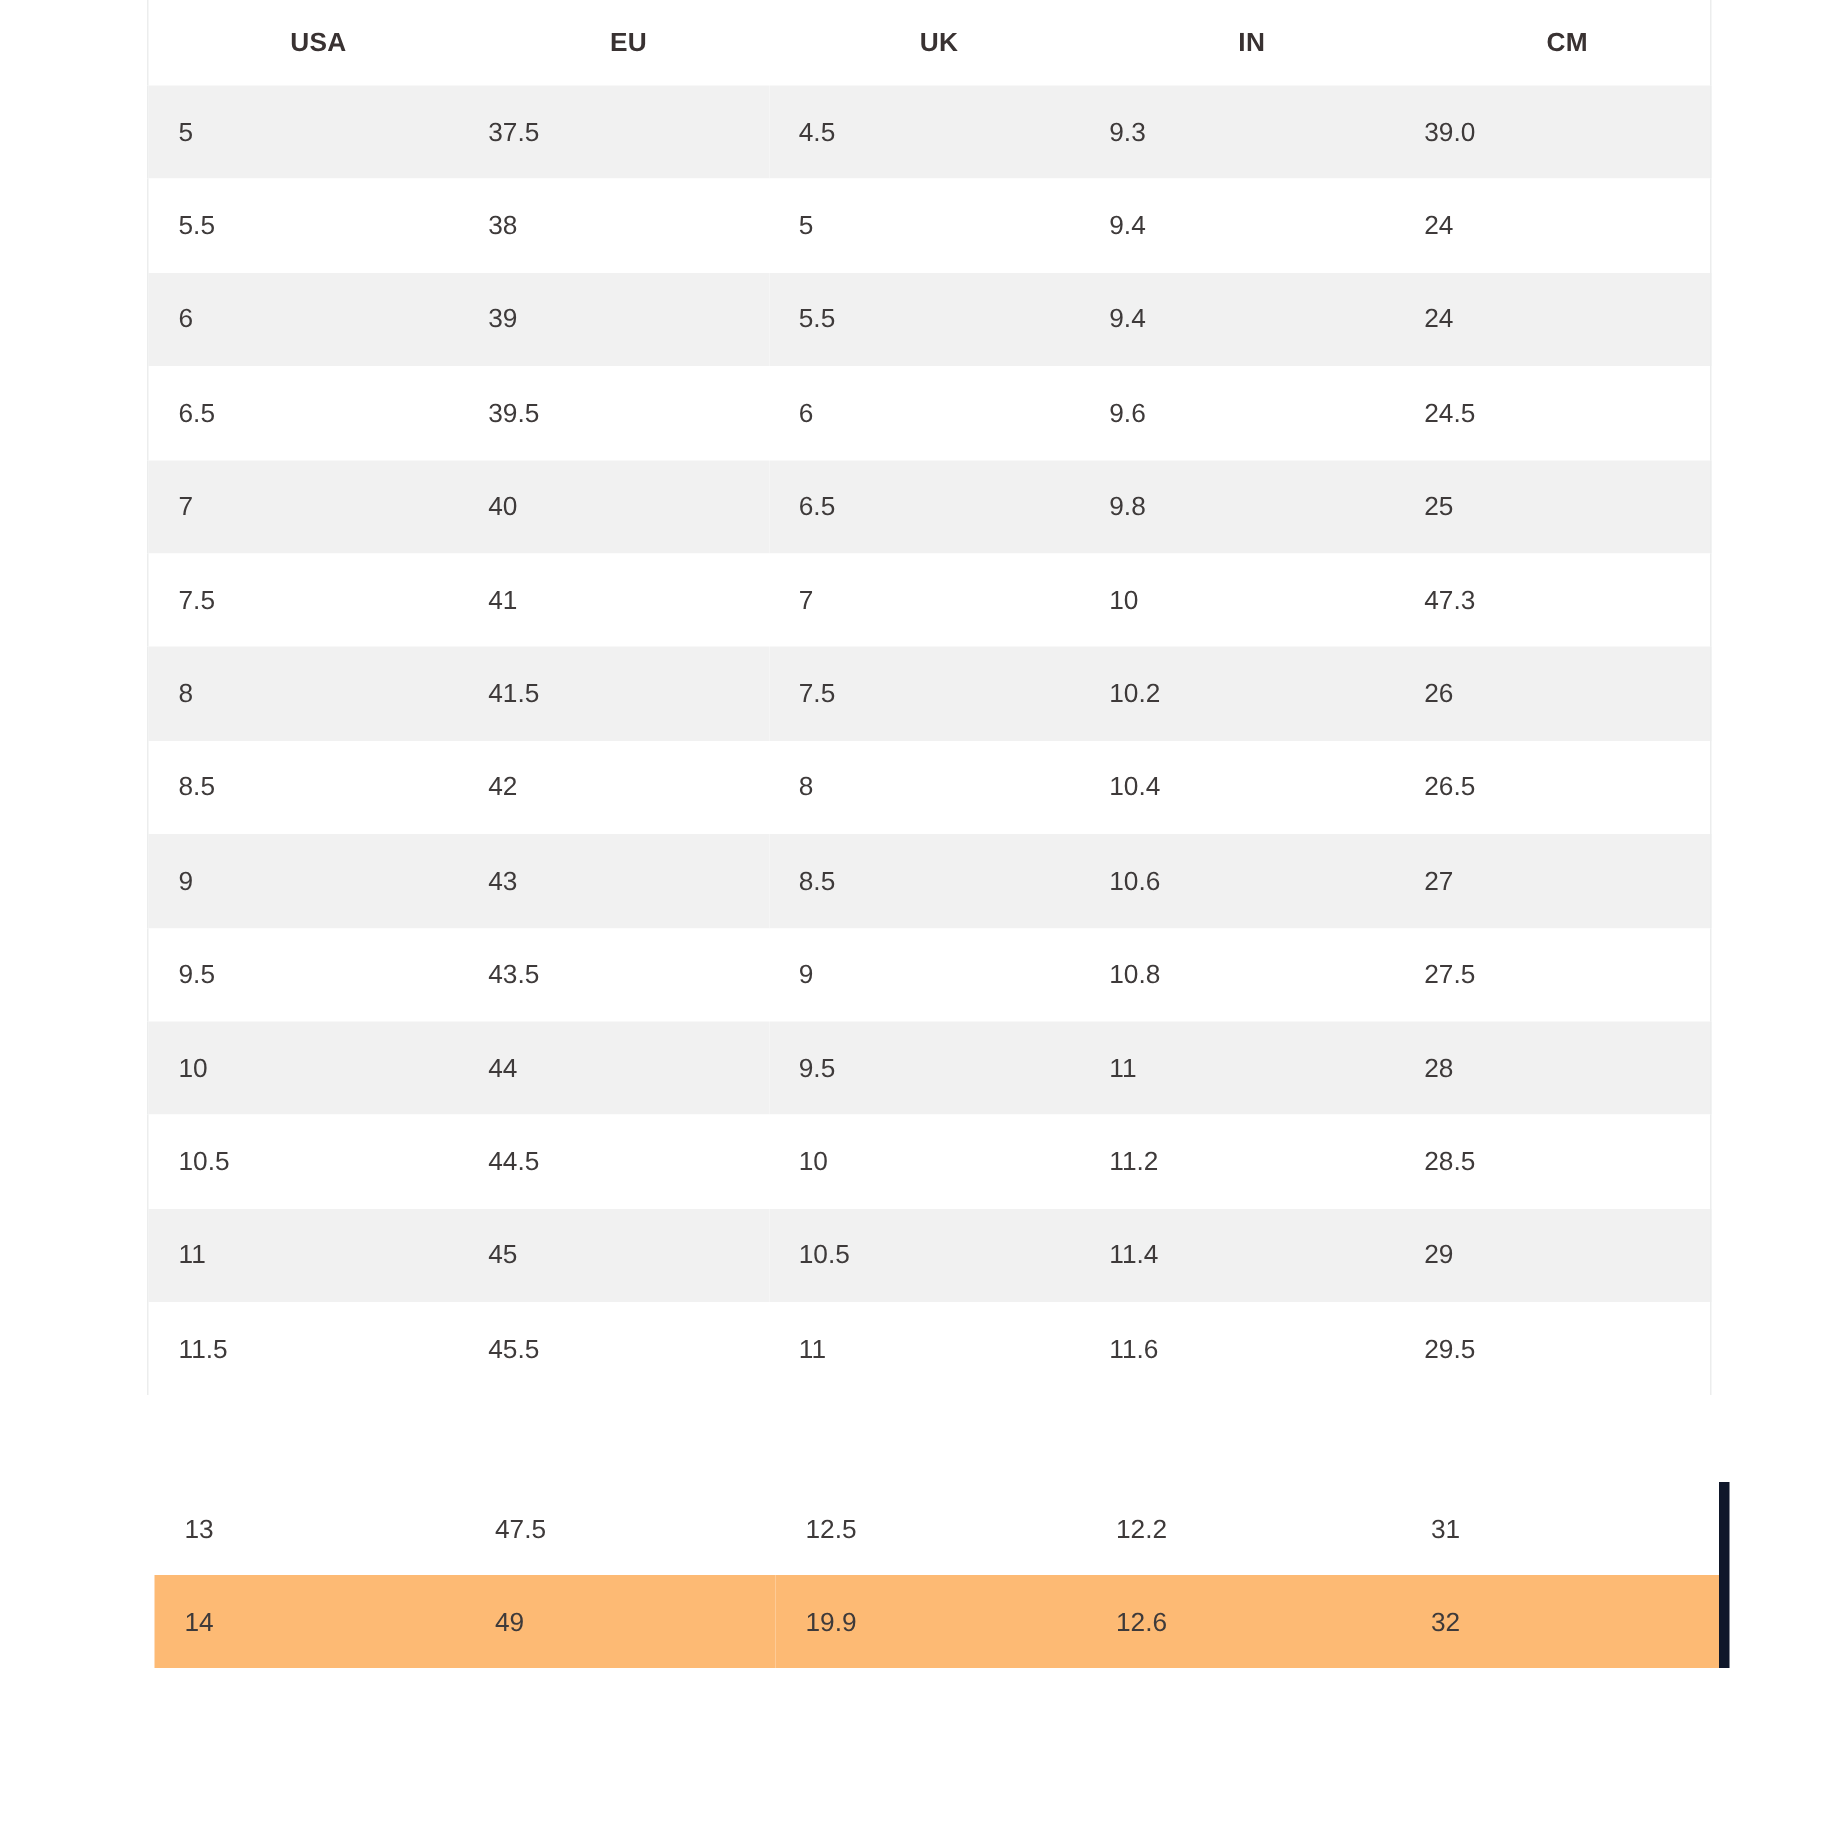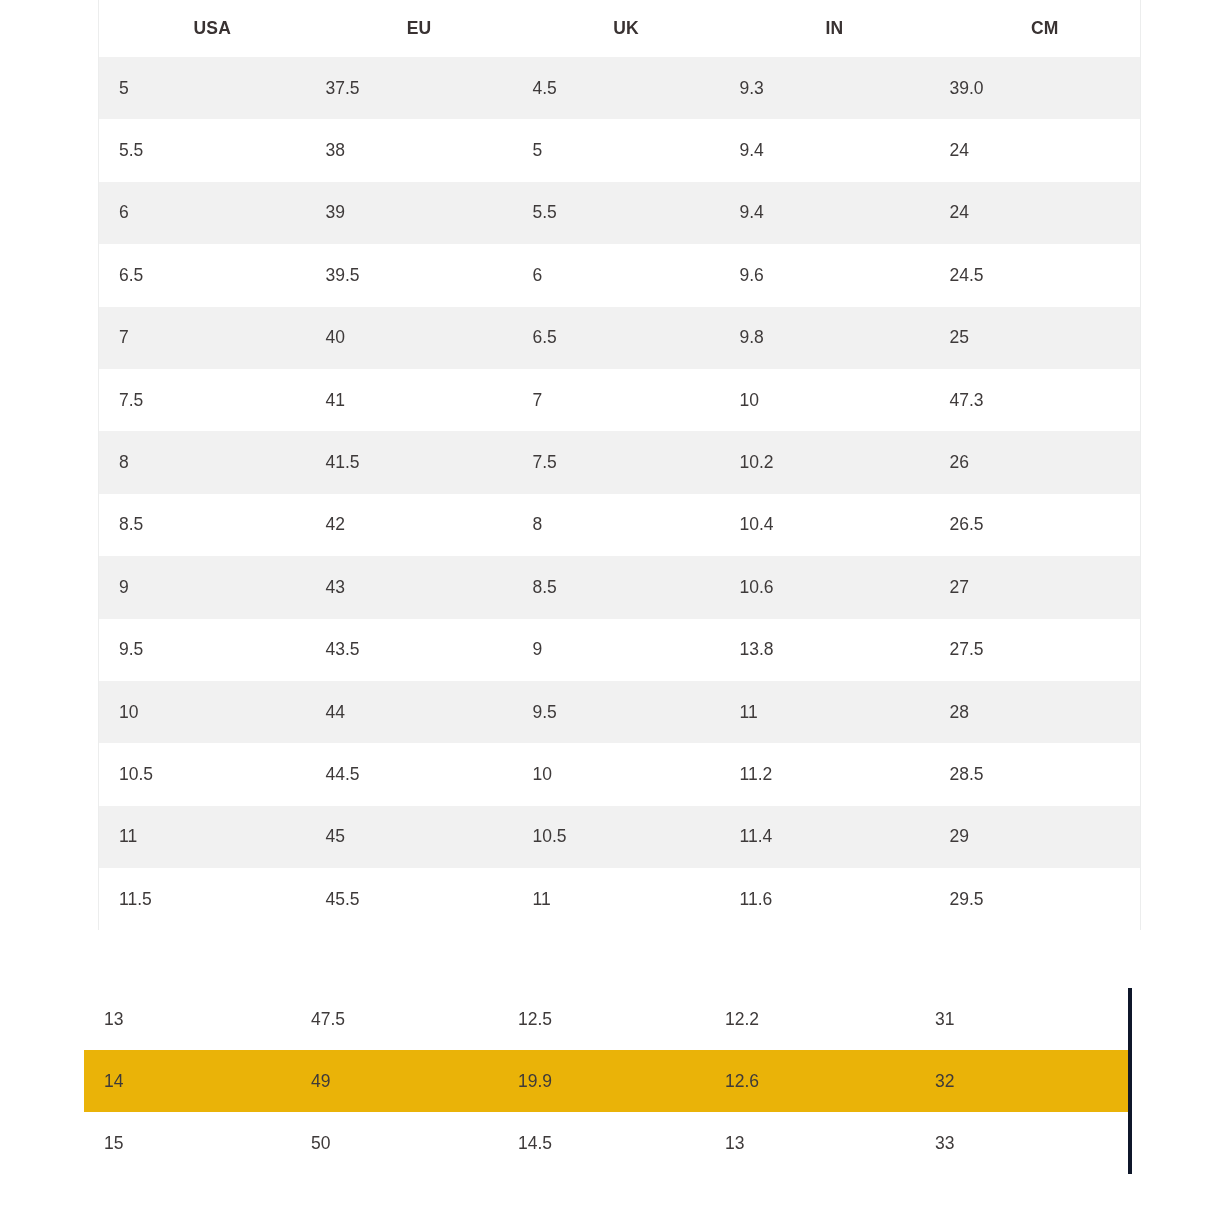--- a/index.html
+++ b/index.html
@@ -66,46 +66,46 @@
     background: #ffffff;
     white-space: nowrap;
   }
   .table-main tbody tr.striped td {
     background: #f1f1f1;
   }
 
   
   .table-tail {
     position: absolute;
-    left: 84px;
+    left: 103px;
     top: 988px;
     width: 1046px;
     border-collapse: collapse;
-    border-right: 4px solid #0f172a;
+    border-right: 7px solid #0f172a;
     table-layout: fixed;
   }
   .table-tail col.c0 { width: 207px; }
   .table-tail col.c1 { width: 207px; }
   .table-tail col.c2 { width: 207px; }
   .table-tail col.c3 { width: 210px; }
   .table-tail col.c4 { width: 215px; }
 
   .table-tail tbody td {
     height: 62px;
     padding: 0 0 0 20px;
     text-align: left;
     vertical-align: middle;
     font-size: 17.5px;
     font-weight: normal;
     color: #3e3a3a;
     background: #ffffff;
     white-space: nowrap;
   }
   .table-tail tbody tr.striped td {
-    background: #eab308;
+    background: #fdba74;
   }
 </style>
 </head>
 <body>
 
 <div id="size-chart">
 
   <table class="table-main">
     <colgroup>
       <col class="c0">
@@ -184,21 +184,21 @@
           <td>9</td>
           <td>43</td>
           <td>8.5</td>
           <td>10.6</td>
           <td>27</td>
         </tr>
         <tr>
           <td>9.5</td>
           <td>43.5</td>
           <td>9</td>
-          <td>13.8</td>
+          <td>10.8</td>
           <td>27.5</td>
         </tr>
         <tr class="striped">
           <td>10</td>
           <td>44</td>
           <td>9.5</td>
           <td>11</td>
           <td>28</td>
         </tr>
         <tr>
@@ -241,23 +241,16 @@
           <td>12.2</td>
           <td>31</td>
         </tr>
         <tr class="striped">
           <td>14</td>
           <td>49</td>
           <td>19.9</td>
           <td>12.6</td>
           <td>32</td>
         </tr>
-        <tr>
-          <td>15</td>
-          <td>50</td>
-          <td>14.5</td>
-          <td>13</td>
-          <td>33</td>
-        </tr>
       </tbody>
   </table>
 
 </div>
 
 </body></html>

